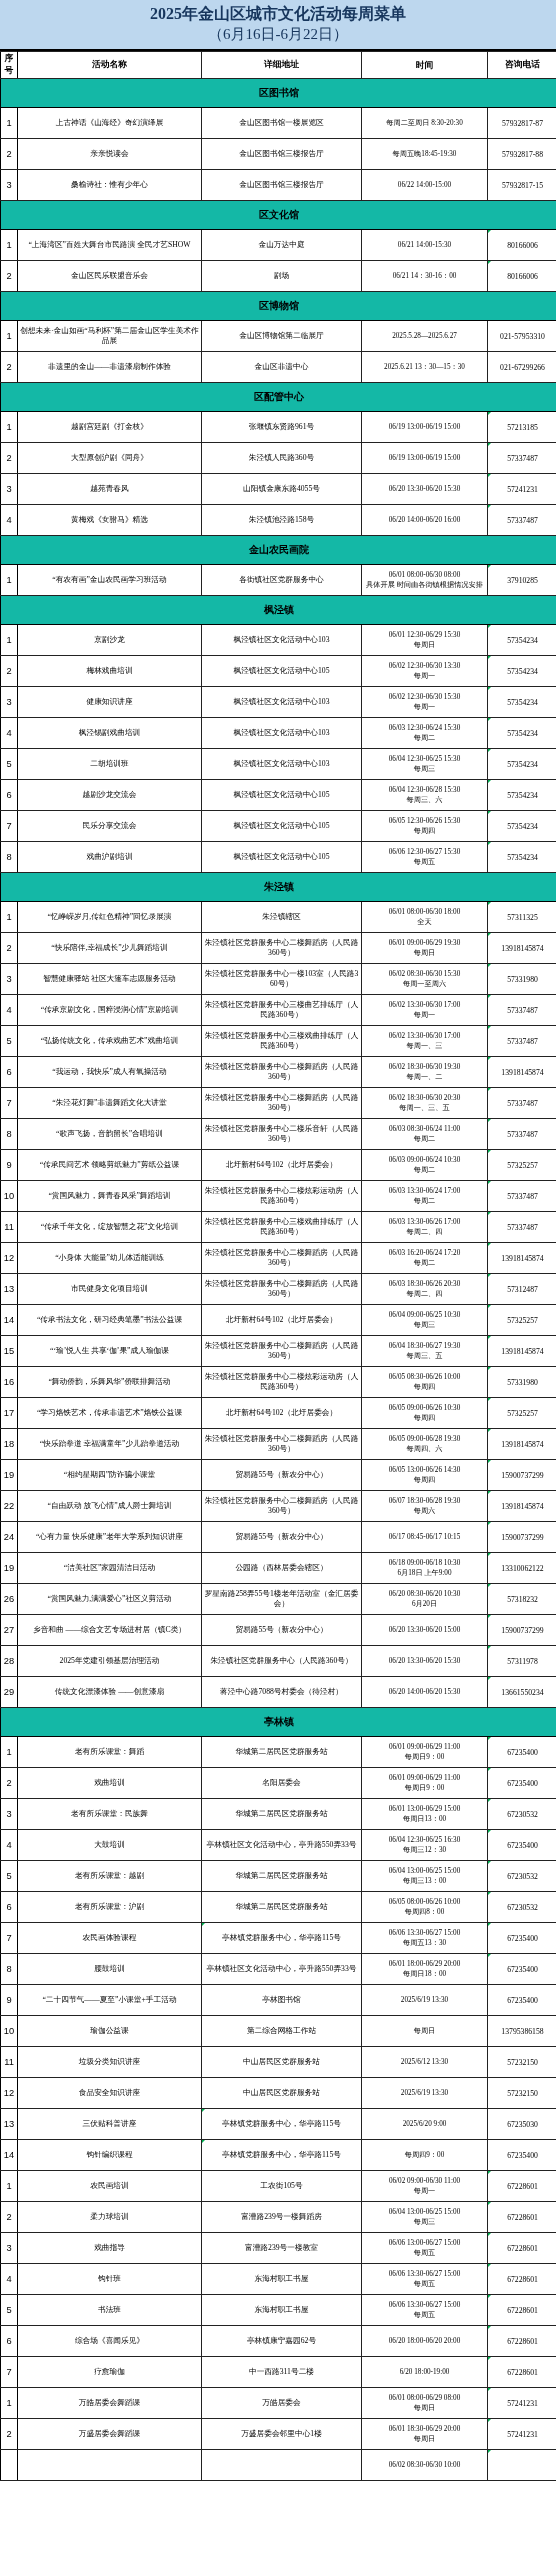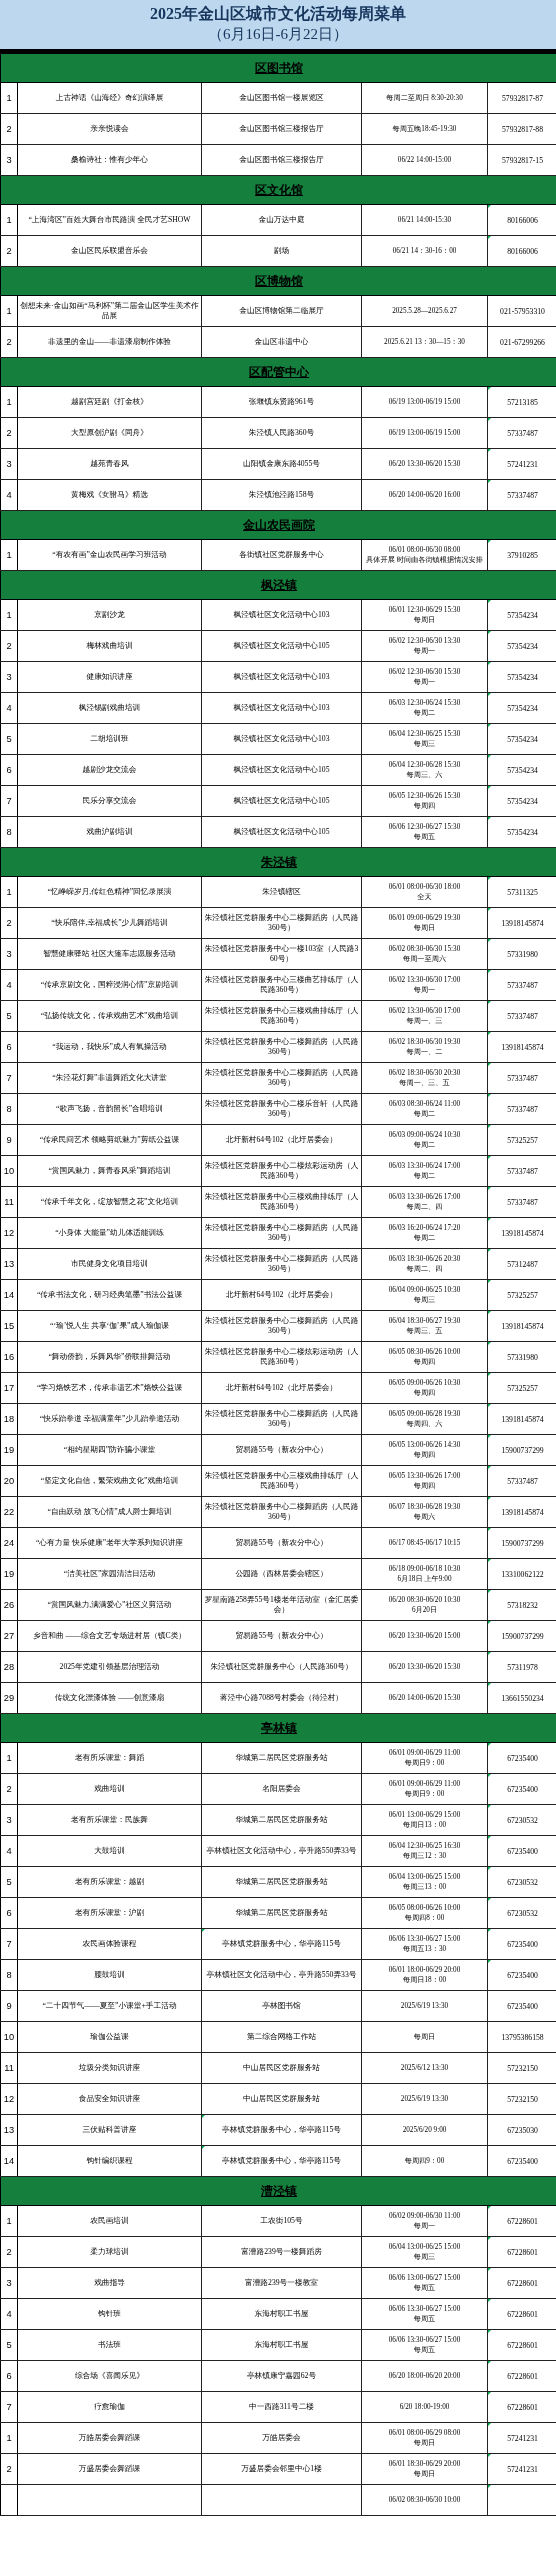--- a/index.html
+++ b/index.html
@@ -1,30 +1,30 @@
 <!DOCTYPE html>
 <html style="font-size:8.2px"><head>
 <meta charset="utf-8">
 <style>
   html,body{margin:0;padding:0;background:#fff;}
   body{width:556px;font-family:"Liberation Serif","DejaVu Serif",serif;color:#000;}
   #page{width:556px;position:relative;}
-  .title-band{background:#bdd7ee;text-align:center;padding:4.1px 0 5.2px 0;border-bottom:4px solid #000000;}
+  .title-band{background:#bdd7ee;text-align:center;padding:4.1px 0 5.2px 0;border-bottom:2px solid #000000;}
   .title-line1{font-size:16px;font-weight:bold;color:#17365d;line-height:20.6px;}
   .title-line2{font-size:15px;font-weight:normal;color:#17365d;line-height:19.6px;}
   table{border-collapse:collapse;table-layout:fixed;width:556px;}
   col.c-no{width:17px;} col.c-name{width:184px;} col.c-addr{width:160px;} col.c-time{width:126px;} col.c-phone{width:70px;}
   td{border:0.5px solid #222;text-align:center;vertical-align:middle;padding:1px 1.5px;word-break:break-all;position:relative;background:#fff;}
   td.no{font-size:9.3px;border-right:1px solid #000;border-left:1px solid #000;font-family:"Liberation Sans",sans-serif;}
   td.name{font-size:7.7px;}
   td.addr{font-size:7.7px;}
   td.time{font-size:7.2px;line-height:10.3px;}
   td.phone{font-size:7.7px;border-right:1px solid #000;}
   tr.data-row td{height:28px;}
-  td.section{background:#15803d;font-size:12px;font-weight:bold;height:26px;border-top:1.5px solid #000;border-bottom:1.5px solid #000;border-left:1px solid #000;border-right:1px solid #000;text-decoration:underline;}
+  td.section{background:#14b8a6;font-size:10px;font-weight:bold;height:26px;border-top:1.5px solid #000;border-bottom:1.5px solid #000;border-left:1px solid #000;border-right:1px solid #000;}
   tr.head td{font-weight:bold;font-size:8.8px;height:24px;background:#fff;}
   .tri-p{position:absolute;top:0;left:0;width:0;height:0;border-top:3.6px solid #00b050;border-right:3.6px solid transparent;}
   .tri-a{position:absolute;top:0;left:0;width:0;height:0;border-top:3.6px solid #00b050;border-right:3.6px solid transparent;}
   .tline{display:block;}
 </style>
 </head>
 <body>
 
 <div id="page">
   <div class="title-band">
@@ -33,20 +33,37 @@
   </div>
   <table>
     <colgroup>
       <col class="c-no">
         <col class="c-name">
         <col class="c-addr">
         <col class="c-time">
         <col class="c-phone">
     </colgroup>
     <tbody id="table-body">
+        <tr class="head">
+          <td class="no">
+            <span class="tline">序号</span>
+          </td>
+          <td class="name">
+            <span class="tline">活动名称</span>
+          </td>
+          <td class="addr">
+            <span class="tline">详细地址</span>
+          </td>
+          <td class="time">
+            <span class="tline">时间</span>
+          </td>
+          <td class="phone">
+            <span class="tline">咨询电话</span>
+          </td>
+        </tr>
         <tr>
           <td colspan="5" class="section">区图书馆</td>
         </tr>
         <tr class="data-row">
           <td class="no">
             <span class="tline">1</span>
           </td>
           <td class="name">
             <span class="tline">上古神话《山海经》奇幻演绎展</span>
           </td>
@@ -781,39 +798,20 @@
             <span class="tline">06/05 13:00-06/26 14:30</span>
             <span class="tline">每周四</span>
           </td>
           <td class="phone">
             <span class="tline">15900737299</span>
             <span class="tri-p"></span>
           </td>
         </tr>
         <tr class="data-row">
           <td class="no">
-            <span class="tline">20</span>
-          </td>
-          <td class="name">
-            <span class="tline">“坚定文化自信，繁荣戏曲文化”戏曲培训</span>
-          </td>
-          <td class="addr">
-            <span class="tline">朱泾镇社区党群服务中心三楼戏曲排练厅（人民路360号）</span>
-          </td>
-          <td class="time">
-            <span class="tline">06/05 13:30-06/26 17:00</span>
-            <span class="tline">每周四</span>
-          </td>
-          <td class="phone">
-            <span class="tline">57337487</span>
-            <span class="tri-p"></span>
-          </td>
-        </tr>
-        <tr class="data-row">
-          <td class="no">
             <span class="tline">22</span>
           </td>
           <td class="name">
             <span class="tline">“自由跃动 放飞心情”成人爵士舞培训</span>
           </td>
           <td class="addr">
             <span class="tline">朱泾镇社区党群服务中心二楼舞蹈房（人民路360号）</span>
           </td>
           <td class="time">
             <span class="tline">06/07 18:30-06/28 19:30</span>
@@ -1186,23 +1184,20 @@
           <td class="addr">
             <span class="tline">亭林镇党群服务中心，华亭路115号</span>
             <span class="tri-a"></span>
           </td>
           <td class="time">
             <span class="tline">每周四9：00</span>
           </td>
           <td class="phone">
             <span class="tline">67235400</span>
           </td>
-        </tr>
-        <tr>
-          <td colspan="5" class="section">漕泾镇</td>
         </tr>
         <tr class="data-row">
           <td class="no">
             <span class="tline">1</span>
           </td>
           <td class="name">
             <span class="tline">农民画培训</span>
           </td>
           <td class="addr">
             <span class="tline">工农街105号</span>

